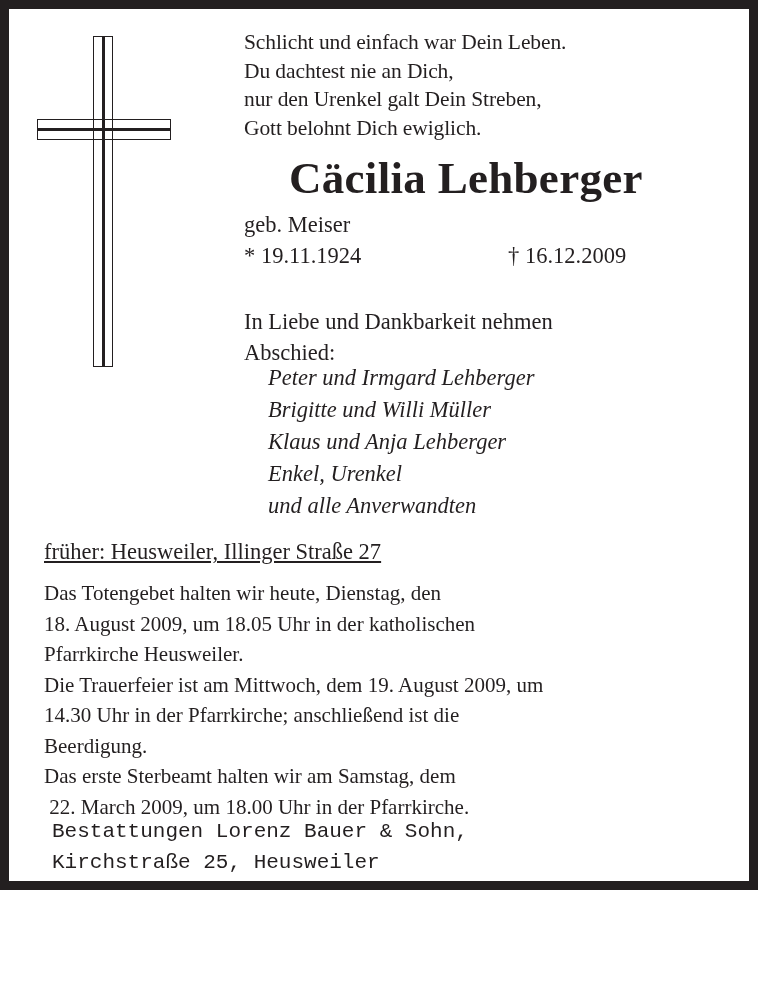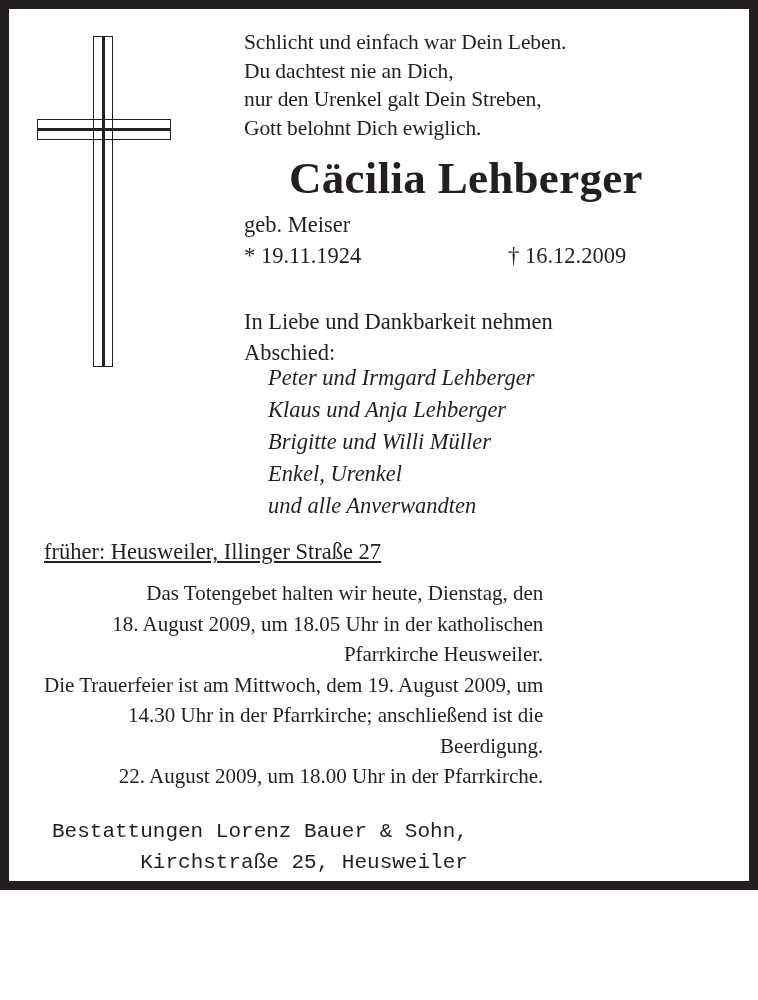--- a/index.html
+++ b/index.html
@@ -14,21 +14,21 @@
   .cross-h { position:absolute; left:37px; top:119px; width:134px; height:21px;
              border:1.5px solid #231f20; box-sizing:border-box; background:#fff; }
   .cross-h::after { content:""; position:absolute; left:0; top:8px; width:100%; height:3px; background:#231f20; }
   .cross-v2 { position:absolute; left:93px; top:119px; width:20px; height:21px;
               border-left:1.5px solid #231f20; border-right:1.5px solid #231f20; box-sizing:border-box; }
   .cross-v2::after { content:""; position:absolute; left:8px; top:0; width:3px; height:100%; background:#231f20; }
   .verse { font-family:"Liberation Serif","DejaVu Serif",serif; font-size:21.5px; line-height:28.5px; letter-spacing:-0.1px; }
   .name { font-family:"Liberation Serif","DejaVu Serif",serif; font-weight:bold; font-size:45px; letter-spacing:0.3px;margin-left:46px; }
   .t22 { font-family:"Liberation Serif","DejaVu Serif",serif; font-size:22.5px; line-height:31px; }
   .it { font-style:italic; }
-  .body20 { font-family:"Liberation Serif","DejaVu Serif",serif; font-size:21px; line-height:30.5px;text-align:right; }
+  .body20 { font-family:"Liberation Serif","DejaVu Serif",serif; font-size:21px; line-height:30.5px; }
 </style>
 </head>
 <body>
 
 <div class="frame"></div>
 
 <div>
   <div class="cross-v"></div>
   <div class="cross-h"></div>
   <div class="cross-v2"></div>
@@ -47,34 +47,35 @@
 <div class="abs t22" style="left:244px; top:240px;">* 19.11.1924</div>
 <div class="abs t22" style="left:508px; top:240px;">† 16.12.2009</div>
 
 <div class="abs t22" style="left:244px; top:306px;">
   <div>In Liebe und Dankbarkeit nehmen</div>
   <div>Abschied:</div>
 </div>
 
 <div class="abs t22 it" style="left:244px; top:362px; line-height:32px;margin-left:24px;">
   <div>Peter und Irmgard Lehberger</div>
+  <div>Brigitte und Willi Müller</div>
   <div>Klaus und Anja Lehberger</div>
-  <div>Brigitte und Willi Müller</div>
   <div>Enkel, Urenkel</div>
   <div>und alle Anverwandten</div>
 </div>
 
 <div class="abs t22" style="left:44px; top:536px;text-decoration:underline;">früher: Heusweiler, Illinger Straße 27</div>
 
 <div class="abs body20" style="left:44px; top:578px;">
   <div>Das Totengebet halten wir heute, Dienstag, den</div>
   <div>18. August 2009, um 18.05 Uhr in der katholischen</div>
   <div>Pfarrkirche Heusweiler.</div>
   <div>Die Trauerfeier ist am Mittwoch, dem 19. August 2009, um</div>
   <div>14.30 Uhr in der Pfarrkirche; anschließend ist die</div>
   <div>Beerdigung.</div>
-  <div style="white-space:pre;"> 22. August 2009, um 18.00 Uhr in der Pfarrkirche.</div>
+  <div>Das erste Sterbeamt halten wir am Samstag, dem</div>
+  <div style="white-space:pre;"> 22. March 2009, um 18.00 Uhr in der Pfarrkirche.</div>
 </div>
 
 <div class="abs body20" style="left:52px; top:817px;font-family:Liberation Mono, monospace;">
   <div>Bestattungen Lorenz Bauer &amp; Sohn,</div>
   <div>Kirchstraße 25, Heusweiler</div>
 </div>
 
 </body></html>

